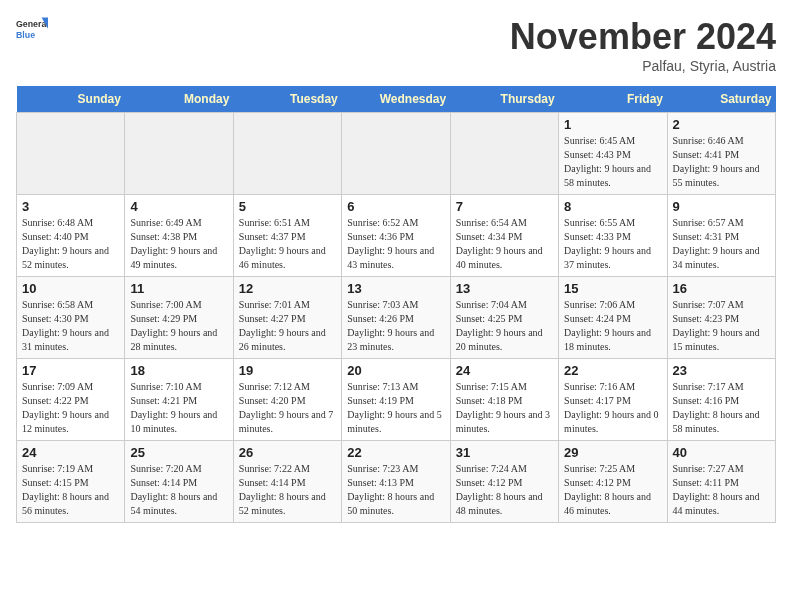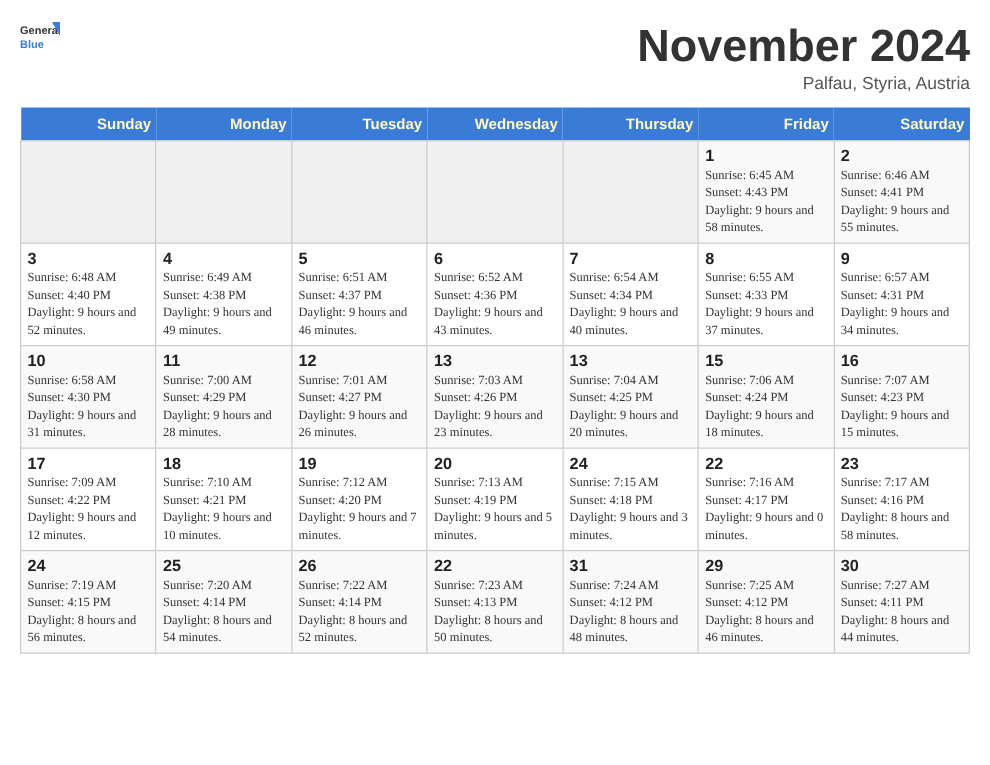--- a/index.html
+++ b/index.html
@@ -231,18 +231,18 @@
         </td>
         <td>
           <div class="day-number">31</div>
           <div class="day-info">Sunrise: 7:24 AM<br>Sunset: 4:12 PM<br>Daylight: 8 hours and 48 minutes.</div>
         </td>
         <td>
           <div class="day-number">29</div>
           <div class="day-info">Sunrise: 7:25 AM<br>Sunset: 4:12 PM<br>Daylight: 8 hours and 46 minutes.</div>
         </td>
         <td>
-          <div class="day-number">30</div>
+          <div class="day-number">40</div>
           <div class="day-info">Sunrise: 7:27 AM<br>Sunset: 4:11 PM<br>Daylight: 8 hours and 44 minutes.</div>
         </td>
       </tr>
     </tbody>
 </table>
 
 </body></html>

